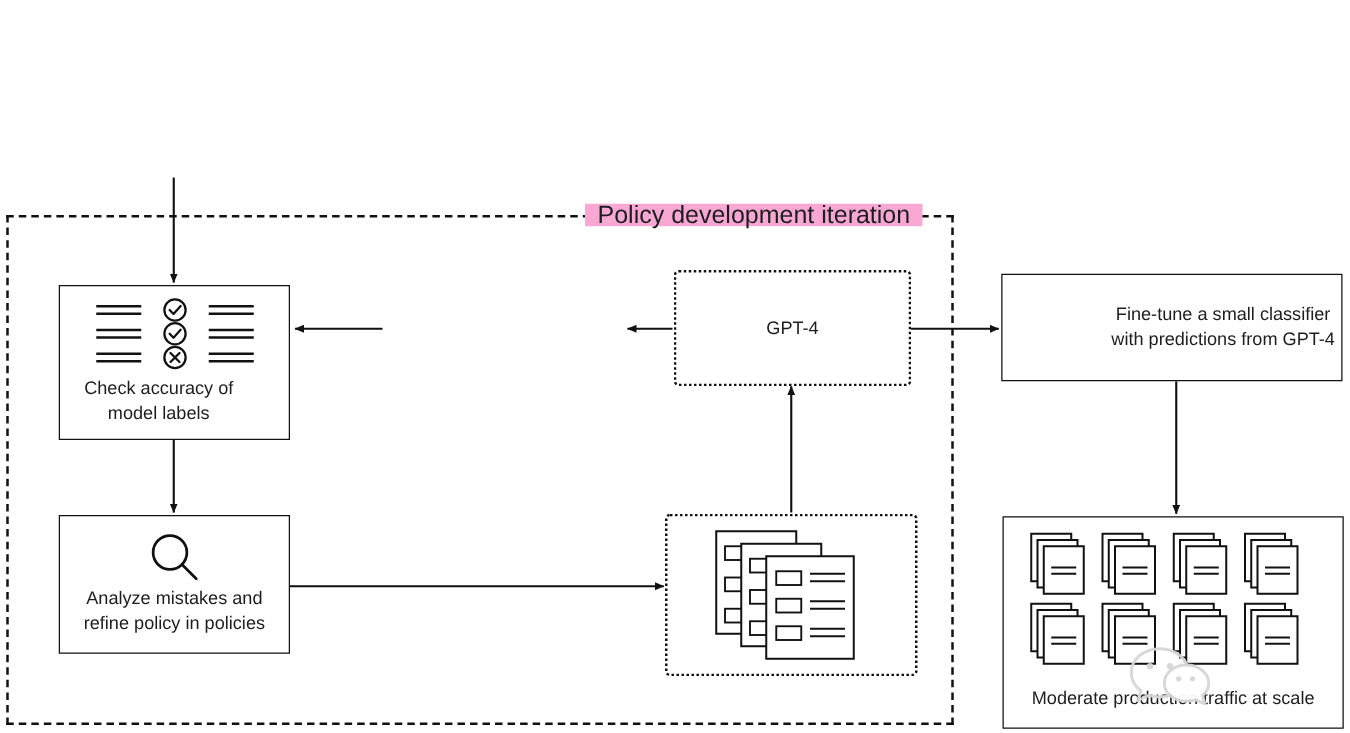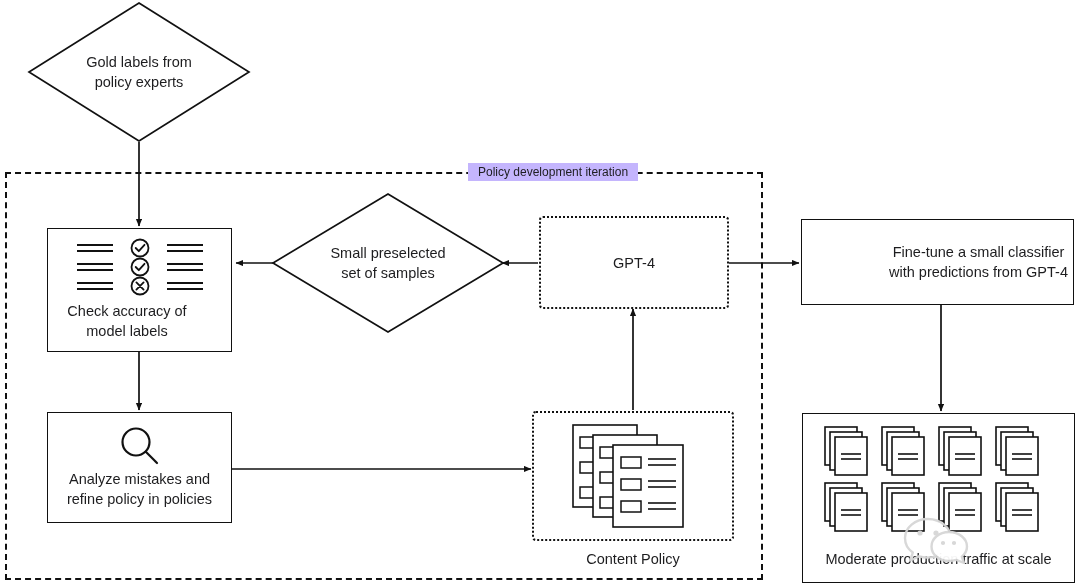--- a/index.html
+++ b/index.html
@@ -49,23 +49,23 @@
 
   
   .group-box {
     position: absolute;
     border: 2px dashed #111111;
     background: transparent;
     box-sizing: border-box;
   }
   .group-title {
     position: absolute;
-    background: #c4b5fd;
+    background: #f9a8d4;
     padding: 0 10px;
-    font-size: 12px;
+    font-size: 20px;
     line-height: 18px;
     color: #1d1d1f;
     white-space: nowrap;
   }
 
   
   .diamond-wrap {
     position: absolute;
   }
   .diamond-wrap svg {
@@ -142,27 +142,20 @@
 
     <line x1="139" y1="352" x2="139" y2="410" stroke="#111111" stroke-width="1.7" marker-end="url(#arrow)"></line>
 
     <line x1="232" y1="469" x2="531" y2="469" stroke="#111111" stroke-width="1.7" marker-end="url(#arrow)"></line>
 
     <line x1="633" y1="410" x2="633" y2="309" stroke="#111111" stroke-width="1.7" marker-end="url(#arrow)"></line>
 
     <line x1="941" y1="305" x2="941" y2="411" stroke="#111111" stroke-width="1.7" marker-end="url(#arrow)"></line>
   </svg>
 
-  <div class="diamond-wrap" style="left:28px; top:2px; width:222px; height:140px;">
-    <svg width="222" height="140" viewBox="0 0 222 140">
-      <polygon points="111,1 221,70 111,139 1,70" fill="#ffffff" stroke="#111111" stroke-width="1.7"></polygon>
-    </svg>
-    <div class="diamond-text">Gold labels from
-policy experts</div>
-  </div>
 
   <div class="rect" style="left:47px; top:228px; width:185px; height:124px;"></div>
   <div class="icon-abs" style="left:75px; top:236px;">
     <svg width="130" height="62" viewBox="0 0 130 62">
 
       <line x1="2" y1="9" x2="38" y2="9" stroke="#111111" stroke-width="2"></line>
       <line x1="2" y1="15" x2="38" y2="15" stroke="#111111" stroke-width="2"></line>
       <circle cx="65" cy="12" r="8.5" fill="none" stroke="#111111" stroke-width="1.8"></circle>
       <path d="M60.7,12 L63.8,15.2 L69.5,8.8" fill="none" stroke="#111111" stroke-width="1.8" stroke-linecap="round" stroke-linejoin="round"></path>
       <line x1="92" y1="9" x2="128" y2="9" stroke="#111111" stroke-width="2"></line>
@@ -179,27 +172,20 @@
       <line x1="2" y1="53" x2="38" y2="53" stroke="#111111" stroke-width="2"></line>
       <circle cx="65" cy="50" r="8.5" fill="none" stroke="#111111" stroke-width="1.8"></circle>
       <path d="M61.4,46.4 L68.6,53.6 M68.6,46.4 L61.4,53.6" fill="none" stroke="#111111" stroke-width="1.8" stroke-linecap="round"></path>
       <line x1="92" y1="47" x2="128" y2="47" stroke="#111111" stroke-width="2"></line>
       <line x1="92" y1="53" x2="128" y2="53" stroke="#111111" stroke-width="2"></line>
     </svg>
   </div>
   <div class="node-label" style="left:47px; top:301px; width:160px;text-align:center;">Check accuracy of
 model labels</div>
 
-  <div class="diamond-wrap" style="left:272px; top:193px; width:232px; height:140px;">
-    <svg width="232" height="140" viewBox="0 0 232 140">
-      <polygon points="116,1 231,70 116,139 1,70" fill="#ffffff" stroke="#111111" stroke-width="1.7"></polygon>
-    </svg>
-    <div class="diamond-text">Small preselected
-set of samples</div>
-  </div>
 
   <div class="rect-dotted" style="left:539px; top:216px; width:190px; height:93px;"></div>
   <div class="node-label" style="left:539px; top:253px; width:190px;">GPT-4</div>
 
   <div class="rect" style="left:801px; top:219px; width:273px; height:86px;"></div>
   <div class="node-label" style="left:842px; top:242px; width:273px;">Fine-tune a small classifier
 with predictions from GPT-4</div>
 
   <div class="rect" style="left:47px; top:412px; width:185px; height:111px;"></div>
   <div class="icon-abs" style="left:117px; top:424px;">
@@ -230,21 +216,20 @@
       <line x1="76" y1="35" x2="104" y2="35" stroke="#111111" stroke-width="1.6"></line>
       <line x1="76" y1="41" x2="104" y2="41" stroke="#111111" stroke-width="1.6"></line>
       <rect x="49" y="55" width="20" height="11" fill="#ffffff" stroke="#111111" stroke-width="1.5"></rect>
       <line x1="76" y1="57" x2="104" y2="57" stroke="#111111" stroke-width="1.6"></line>
       <line x1="76" y1="63" x2="104" y2="63" stroke="#111111" stroke-width="1.6"></line>
       <rect x="49" y="77" width="20" height="11" fill="#ffffff" stroke="#111111" stroke-width="1.5"></rect>
       <line x1="76" y1="79" x2="104" y2="79" stroke="#111111" stroke-width="1.6"></line>
       <line x1="76" y1="85" x2="104" y2="85" stroke="#111111" stroke-width="1.6"></line>
     </svg>
   </div>
-  <div class="node-label" style="left:532px; top:549px; width:202px;">Content Policy</div>
 
   <div class="rect" style="left:802px; top:413px; width:273px; height:170px;"></div>
   <div class="icon-abs" style="left:817px; top:425px;">
     <svg width="245" height="110" viewBox="0 0 245 110">
       <g fill="none" stroke="#111111" stroke-width="1.6">
 
         <g transform="translate(8,2)">
           <rect x="0" y="0" width="32" height="38" fill="#ffffff"></rect>
           <rect x="5" y="5" width="32" height="38" fill="#ffffff"></rect>
           <rect x="10" y="10" width="32" height="38" fill="#ffffff"></rect>

